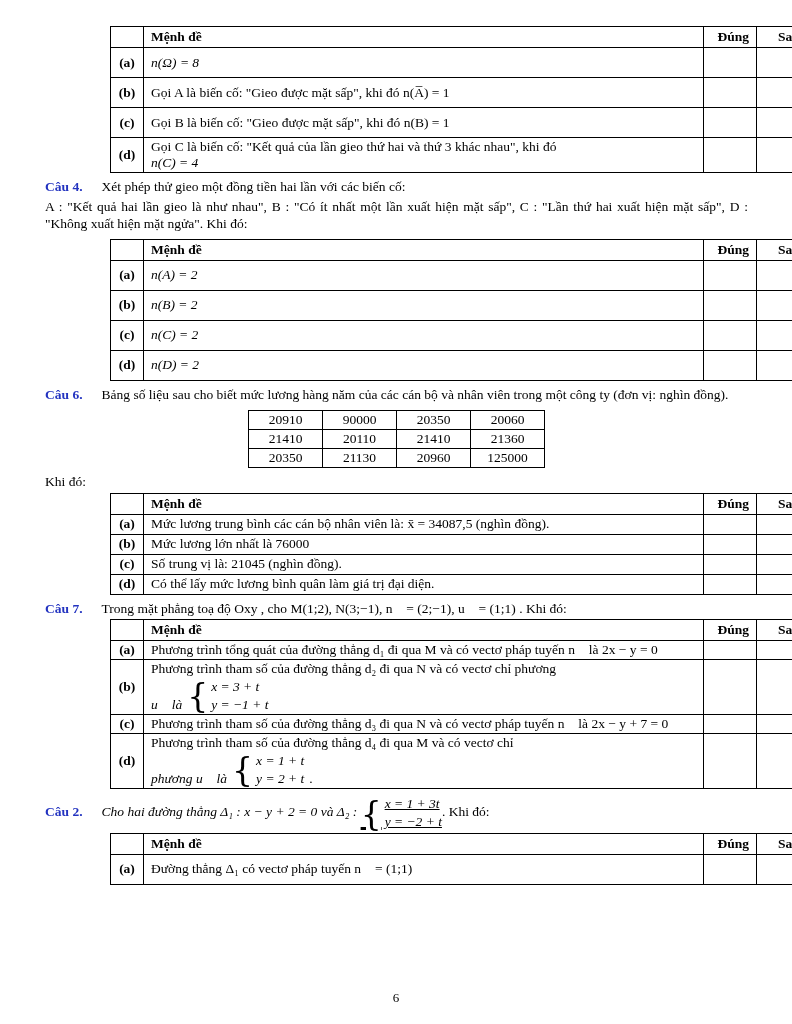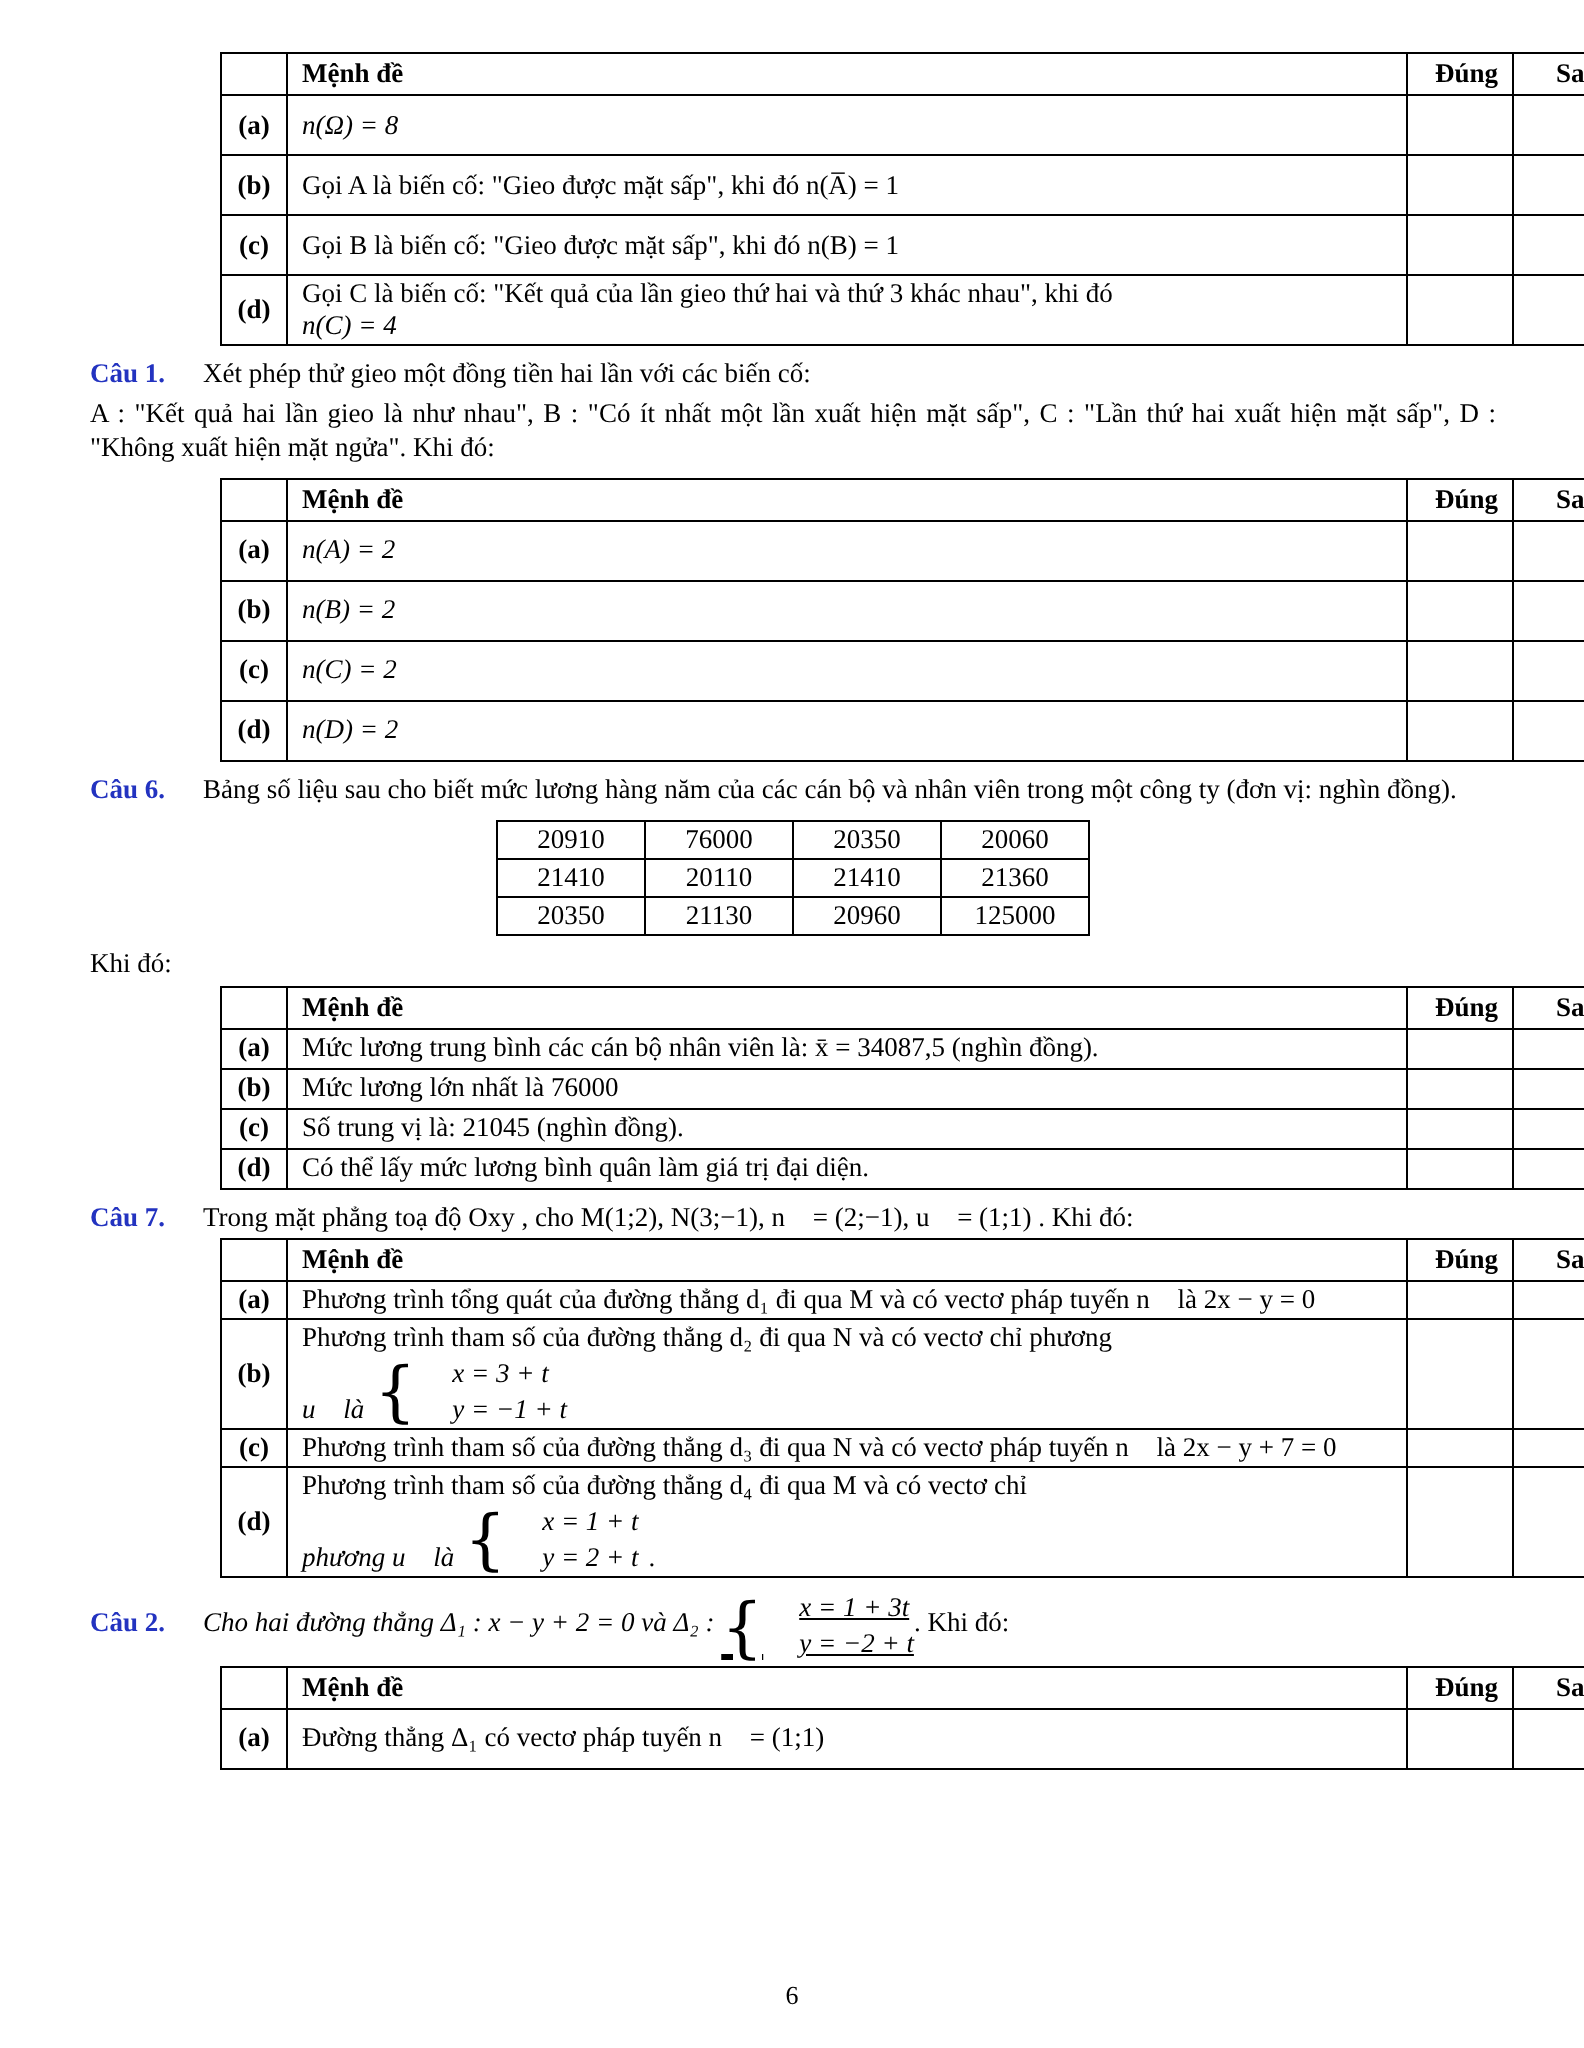--- a/index.html
+++ b/index.html
@@ -25,21 +25,21 @@
   .mid { padding-top:4px; padding-bottom:4px; }
 
   .para { text-align:justify; line-height:1.3; margin-top:5px; }
   .qlabel { color:#2333C0; font-weight:bold; }
   .tabgap { display:inline-block; width:19px; }
 
   .datatable { margin:7px auto 3px auto; }
   .datatable td { border:1px solid #000; width:74px; height:19px; text-align:center; padding:0 4px; }
 
   .sysline { display:flex; align-items:flex-end; gap:5px; margin-top:1px; }
-  .sys { display:inline-flex; align-items:center; vertical-align:middle;gap:15px; }
+  .sys { display:inline-flex; align-items:center; vertical-align:middle; }
   .sys .brace::before { content:"{"; }
   .sys .brace { font-family:"DejaVu Serif",serif; font-size:33px; font-weight:400; line-height:1; margin-right:3px; }
   .sys .eqs { display:inline-flex; flex-direction:column; font-style:italic; line-height:1.3; }
   .sys.inline { vertical-align:middle;text-decoration:underline; }
 
   .pagenum { position:absolute; bottom:18px; left:0; width:100%; text-align:center; font-size:13px; }
   .mt2 { margin-top:2px; }
   .mt6 { margin-top:6px; }
 </style>
 </head>
@@ -85,21 +85,21 @@
         <div>Gọi C là biến cố: "Kết quả của lần gieo thứ hai và thứ 3 khác nhau", khi đó</div>
         <div class="math">n(C) = 4</div>
       </td>
       <td class="ans"></td>
       <td class="ans"></td>
     </tr>
   </tbody>
     </table>
 
   <p class="para">
-    <span class="qlabel">Câu 1.</span><span class="tabgap"></span><span>Xét phép thử gieo một đồng tiền hai lần với các biến cố:</span>
+    <span class="qlabel">Câu 4.</span><span class="tabgap"></span><span>Xét phép thử gieo một đồng tiền hai lần với các biến cố:</span>
   </p>
   <p class="para mt2">A : "Kết quả hai lần gieo là như nhau",  B : "Có ít nhất một lần xuất hiện mặt sấp",  C : "Lần thứ hai xuất hiện mặt sấp",  D : "Không xuất hiện mặt ngửa". Khi đó:</p>
 
   <table class="props roomy mt6">
     <colgroup>
         <col class="c-lbl">
         <col>
         <col class="c-dung">
         <col class="c-sai">
       </colgroup>
@@ -138,21 +138,21 @@
     </table>
 
   <p class="para">
     <span class="qlabel">Câu 6.</span><span class="tabgap"></span><span>Bảng số liệu sau cho biết mức lương hàng năm của các cán bộ và nhân viên trong một công ty (đơn vị: nghìn đồng).</span>
   </p>
 
   <table class="datatable">
     <tbody>
         <tr>
       <td>20910</td>
-      <td>76000</td>
+      <td>90000</td>
       <td>20350</td>
       <td>20060</td>
     </tr>
     <tr>
       <td>21410</td>
       <td>20110</td>
       <td>21410</td>
       <td>21360</td>
     </tr>
     <tr>

